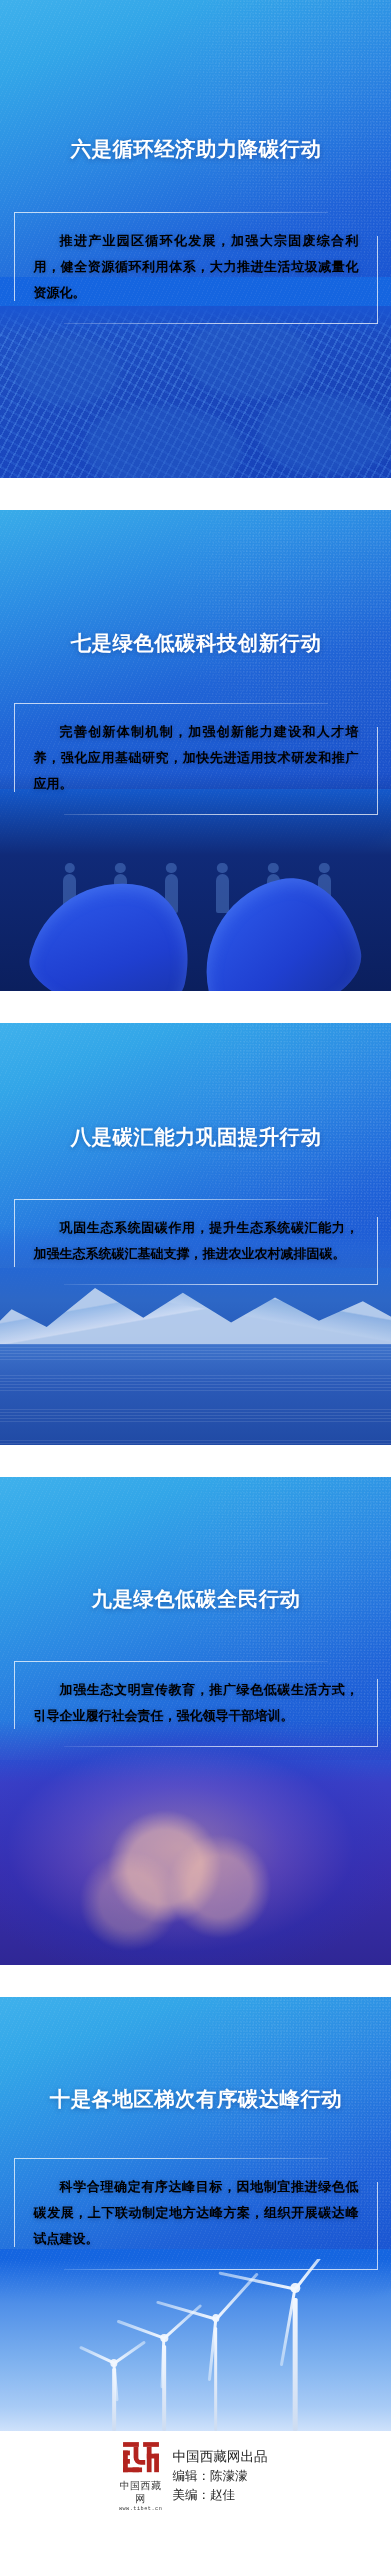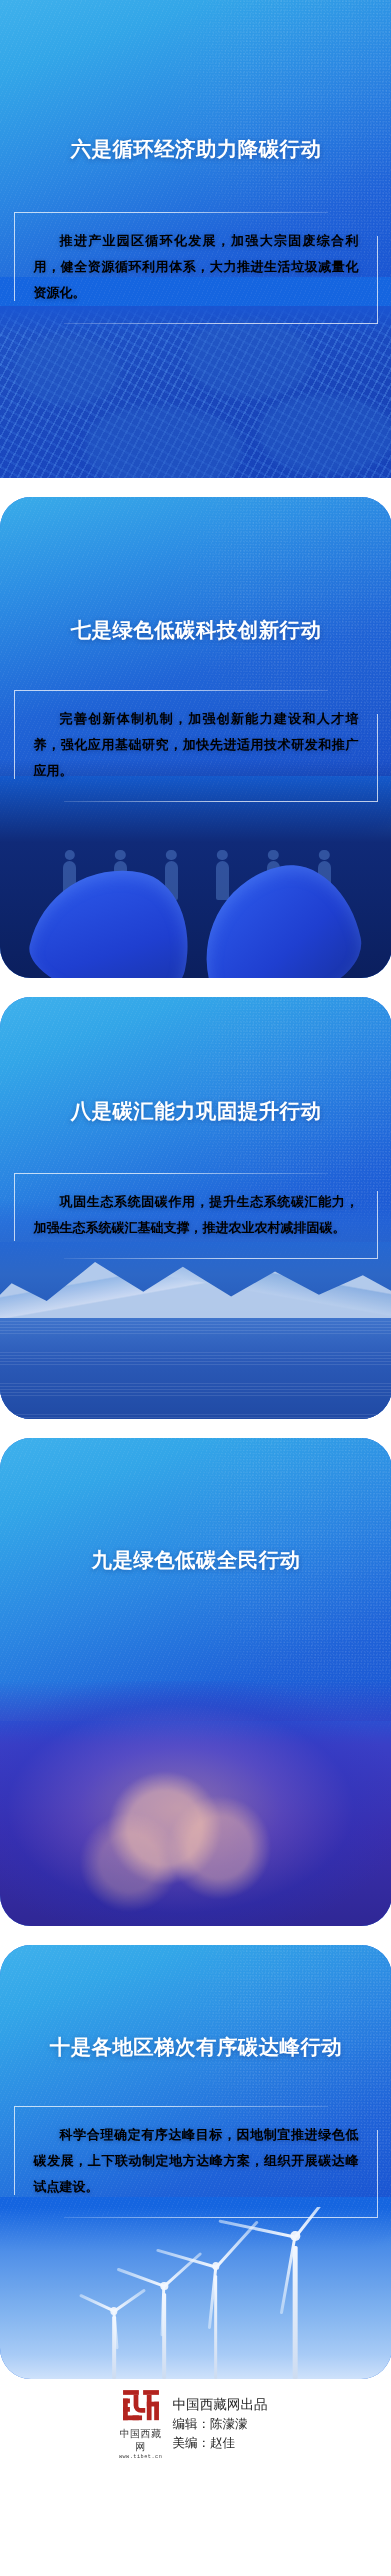--- a/index.html
+++ b/index.html
@@ -12,21 +12,21 @@
   }
   .poster{ width:392px; position:relative; background:#fff; }
 
   
   .panel{
     position:relative;
     width:392px;
     overflow:hidden;
     background:#1565e0;
   }
-  .panel + .panel{ margin-top:19px;border-radius:31px; }
+  .panel + .panel{ margin-top:32px; }
 
   
   .sky{
     position:absolute; left:0; top:0; width:100%; height:58%;
     background:linear-gradient(160deg,#3fb1ec 0%,#33a6e8 18%,#2b86e2 48%,#1f62d8 78%,#1a55d2 100%);
   }
   .sky.deep{
     background:linear-gradient(165deg,#39ace9 0%,#2d8fe4 25%,#2064d6 60%,#1a4fc9 100%);
   }
   
@@ -285,20 +285,23 @@
   </section>
 
   <section class="panel p4">
     <div class="sky"></div>
     <div class="arc a1"></div>
     <div class="arc a2"></div>
     <div class="mesh"></div>
     <div class="hatch"></div>
     <div class="photo"></div>
     <h2 class="title" style="padding-top:110px;">九是绿色低碳全民行动</h2>
+    <div class="card" style="margin-top:50px;">
+      <p class="cardtxt" style="text-indent: 2em;">加强生态文明宣传教育，推广绿色低碳生活方式，引导企业履行社会责任，强化领导干部培训。</p>
+    </div>
   </section>
 
   <section class="panel p5">
     <div class="sky"></div>
     <div class="arc a1"></div>
     <div class="arc a2"></div>
     <div class="mesh"></div>
     <div class="hatch"></div>
     <div class="photo">
       <div class="turb" style="left:21%;width:63px;height:78px;">

